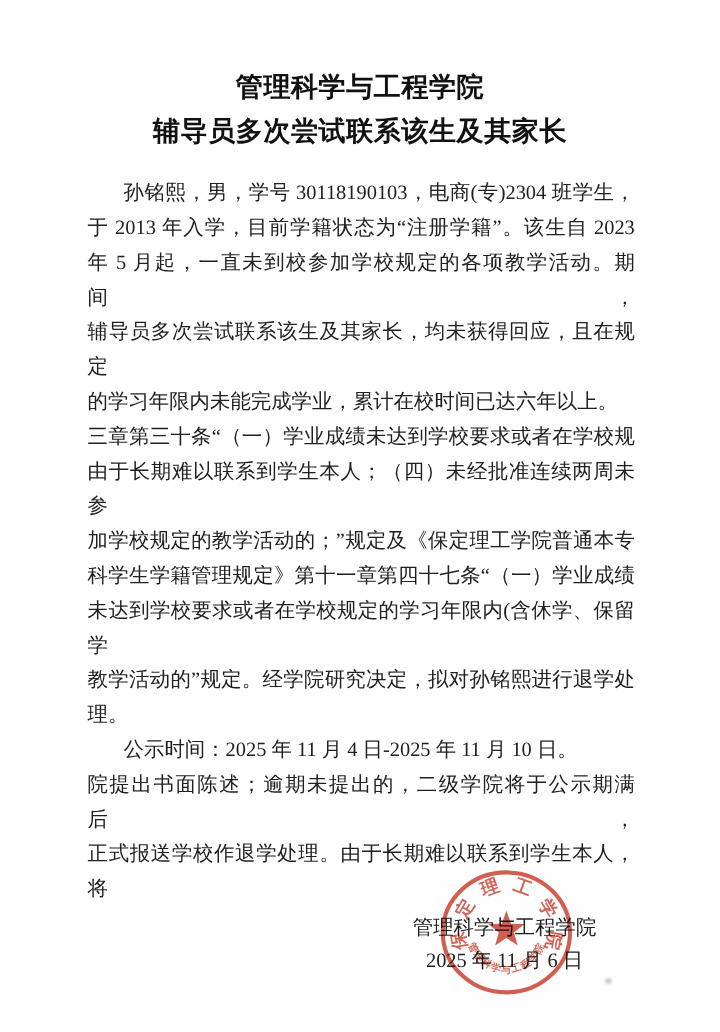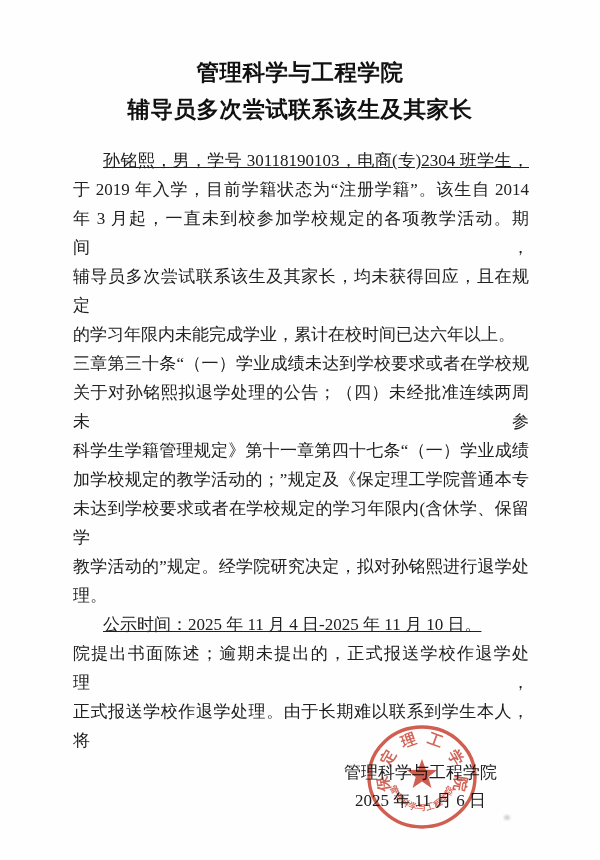--- a/index.html
+++ b/index.html
@@ -16,21 +16,21 @@
     text-align:center;font-weight:bold;
     font-size:22.5px;line-height:37px;color:#111;
     letter-spacing:0.5px;
   }
   .doc-body{
     position:absolute;top:146px;left:73px;width:456px;
     font-size:17px;line-height:29px;color:#202020;
   }
   .ln{text-align:justify;text-align-last:justify;}
   .ln.last{text-align:right;text-align-last:left;}
-  .ln.ind{text-indent:30px;text-decoration:underline;}
+  .ln.ind{text-indent:30px;}
   .signature{
     position:absolute;top:759px;left:333px;width:175px;
     text-align:center;font-size:17px;line-height:28px;color:#202020;
   }
   .seal{
     position:absolute;left:357px;top:712px;width:130px;height:130px;
     mix-blend-mode:multiply;opacity:0.93;
   }
   .seal-ring{fill:none;stroke:#c43222;stroke-width:3.4;stroke-opacity:.85;}
   .seal-ring-char{
@@ -54,36 +54,36 @@
 
 <div class="page">
 
   <div class="doc-title">
     <div>管理科学与工程学院</div>
     <div>辅导员多次尝试联系该生及其家长</div>
   </div>
 
   <div class="doc-body">
     <div class="ln ind">孙铭熙，男，学号 30118190103，电商(专)2304 班学生，</div>
-    <div class="ln">于 2019 年入学，目前学籍状态为“注册学籍”。该生自 2014</div>
-    <div class="ln">年 3 月起，一直未到校参加学校规定的各项教学活动。期间，</div>
+    <div class="ln">于 2013 年入学，目前学籍状态为“注册学籍”。该生自 2023</div>
+    <div class="ln">年 5 月起，一直未到校参加学校规定的各项教学活动。期间，</div>
     <div class="ln">辅导员多次尝试联系该生及其家长，均未获得回应，且在规定</div>
     <div class="ln last">的学习年限内未能完成学业，累计在校时间已达六年以上。</div>
 
     <div class="ln">三章第三十条“（一）学业成绩未达到学校要求或者在学校规</div>
-    <div class="ln">关于对孙铭熙拟退学处理的公告；（四）未经批准连续两周未参</div>
+    <div class="ln">由于长期难以联系到学生本人；（四）未经批准连续两周未参</div>
+    <div class="ln">加学校规定的教学活动的；”规定及《保定理工学院普通本专</div>
     <div class="ln">科学生学籍管理规定》第十一章第四十七条“（一）学业成绩</div>
-    <div class="ln">加学校规定的教学活动的；”规定及《保定理工学院普通本专</div>
     <div class="ln">未达到学校要求或者在学校规定的学习年限内(含休学、保留学</div>
     <div class="ln">教学活动的”规定。经学院研究决定，拟对孙铭熙进行退学处</div>
     <div class="ln last">理。</div>
 
     <div class="ln ind last">公示时间：2025 年 11 月 4 日-2025 年 11 月 10 日。</div>
 
-    <div class="ln">院提出书面陈述；逾期未提出的，正式报送学校作退学处理，</div>
+    <div class="ln">院提出书面陈述；逾期未提出的，二级学院将于公示期满后，</div>
     <div class="ln">正式报送学校作退学处理。由于长期难以联系到学生本人，将</div>
 
   </div>
 
   <div class="signature">
     <div>管理科学与工程学院</div>
     <div>2025 年 11 月 6 日</div>
   </div>
 
   <svg class="seal" viewBox="0 0 130 130" aria-hidden="true">

